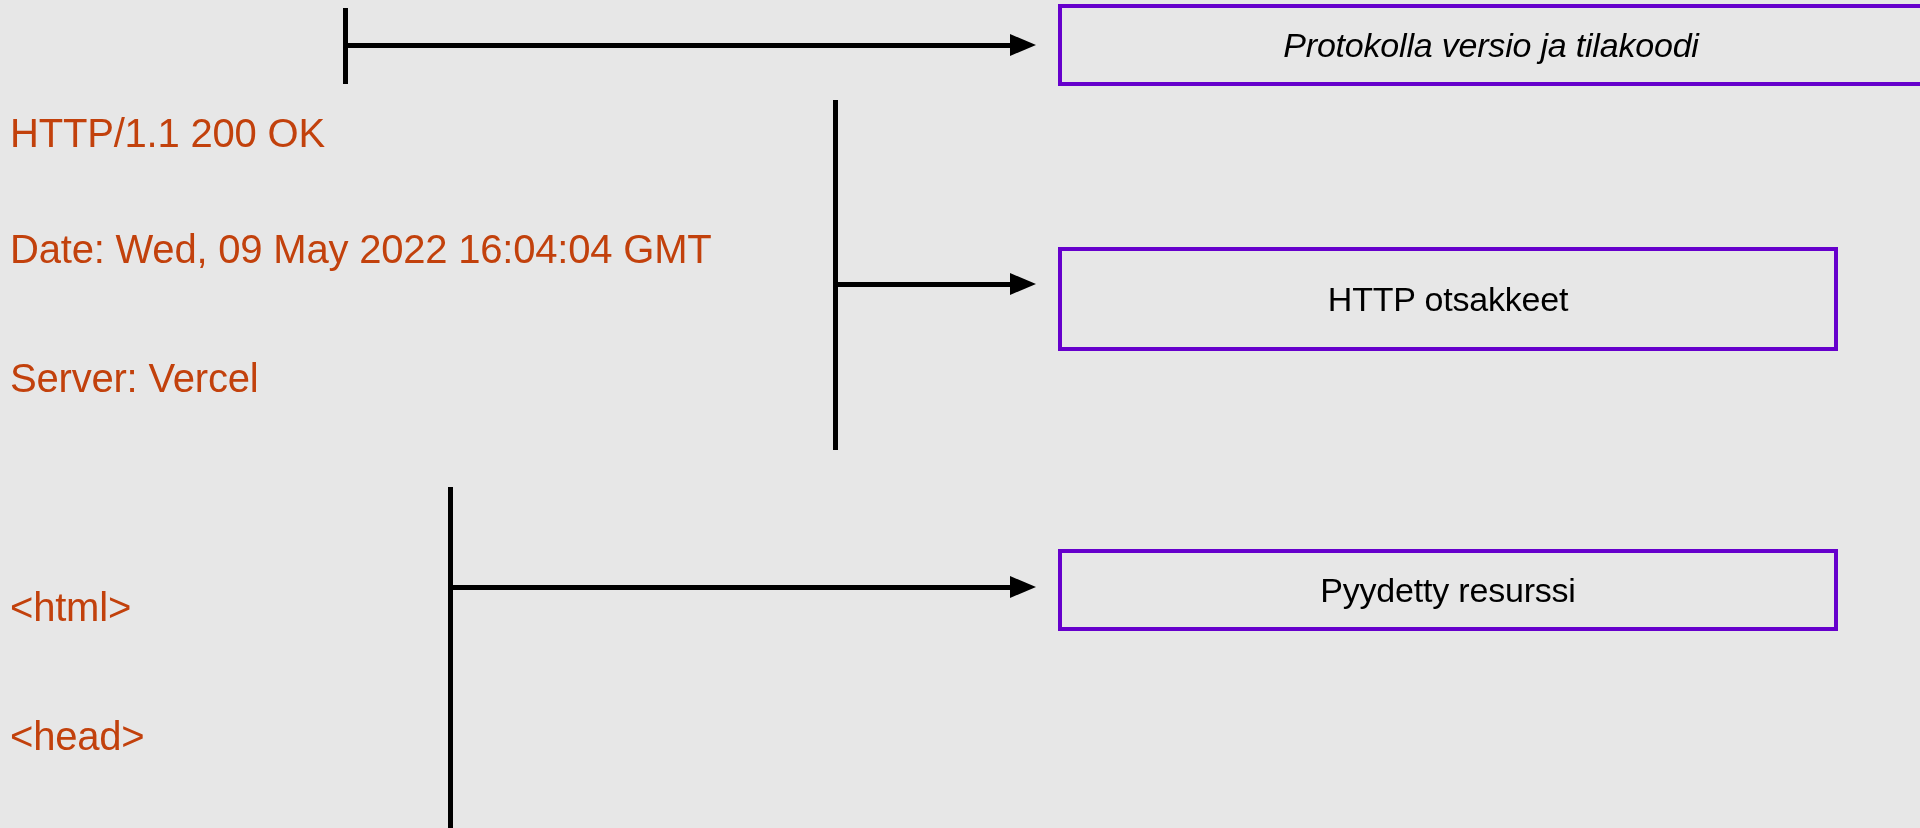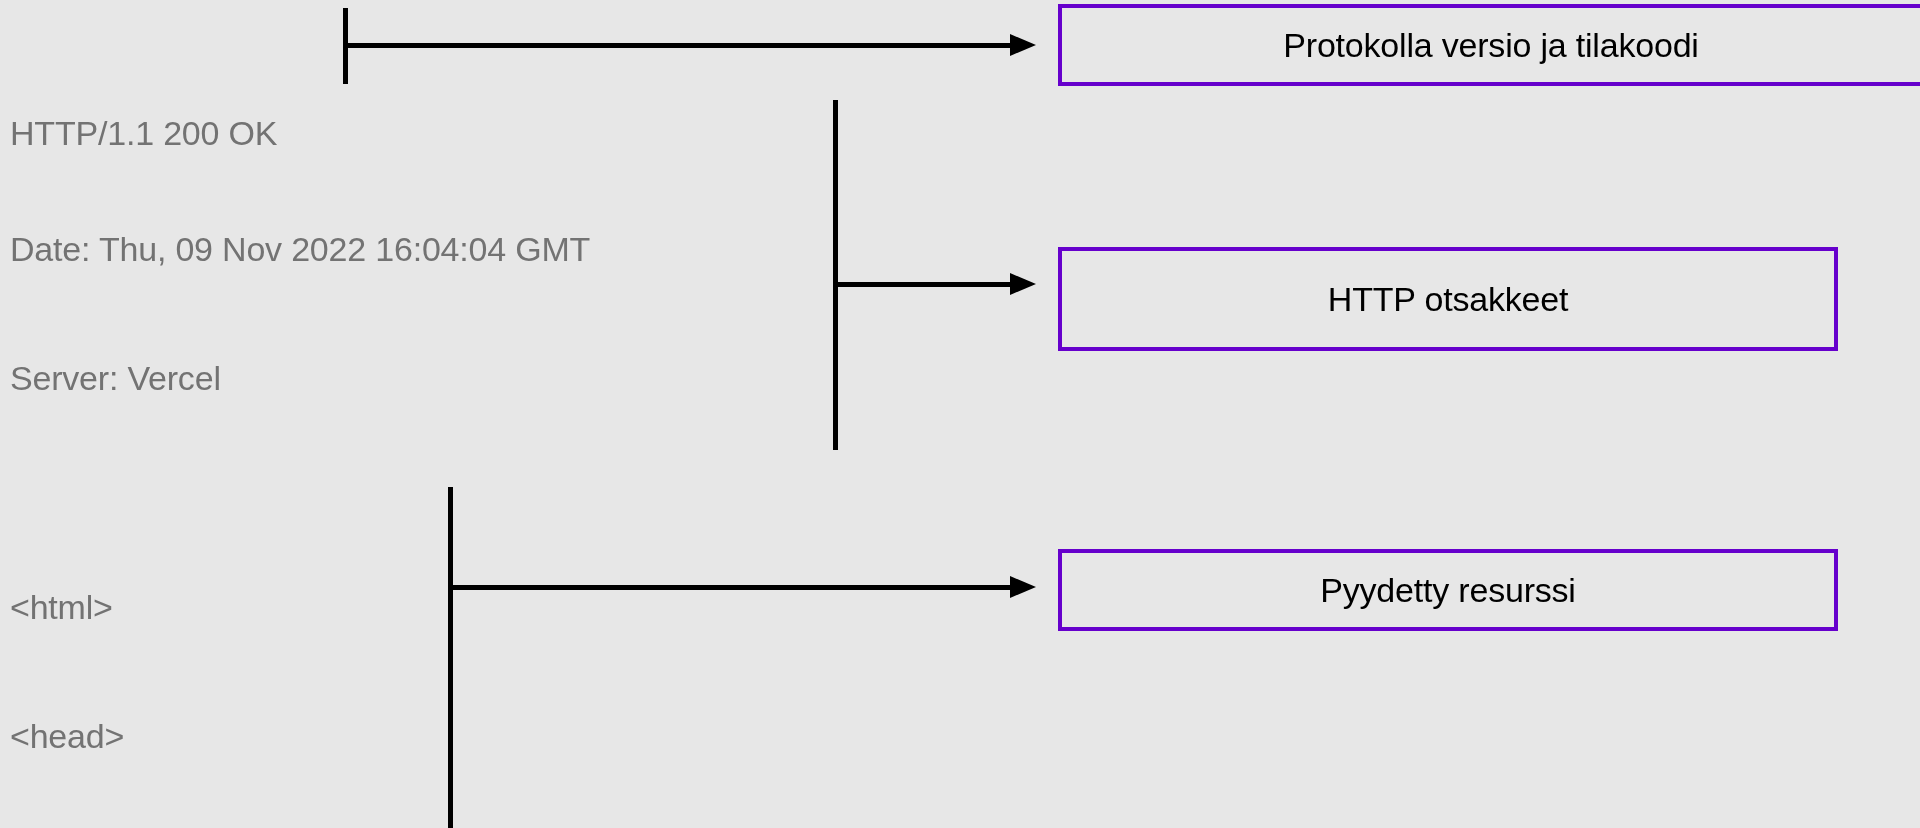--- a/index.html
+++ b/index.html
@@ -19,22 +19,22 @@
     position: absolute;
     left: 0; top: 0;
     width: 1920px;
     height: 828px;
     background: #e7e7e7;
   }
 
   
   .textblock {
     position: absolute;
-    color: #737373;
-    font-size: 34px;
+    color: #c2410c;
+    font-size: 40px;
     line-height: 43px;
     white-space: pre;
     letter-spacing: -0.2px;
   }
   .textblock .line {
     display: block;
     white-space: pre;
   }
 
   #status-line-block { left: 10px; top: 26px; }
@@ -97,35 +97,35 @@
     align-items: center;
     justify-content: center;
     overflow: hidden;
   }
   .pbox .boxlabel {
     white-space: nowrap;
     letter-spacing: -0.2px;
   }
 
   #box-status  { left: 1058px; top: 4px;   width: 880px; height: 82px; }
-  #box-status  .boxlabel { padding-right: 14px; }
+  #box-status  .boxlabel { padding-right: 14px; font-style: italic; }
   #box-headers { left: 1058px; top: 247px; width: 780px; height: 104px; }
   #box-body    { left: 1058px; top: 549px; width: 780px; height: 82px; text-align: center; }
 </style>
 </head>
 <body>
 
 <div id="stage">
 
   <div id="status-line-block" class="textblock">
     <span class="line">HTTP/1.1 200 OK</span>
   </div>
 
   <div id="headers-block" class="textblock">
-    <span class="line">Date: Thu, 09 Nov 2022 16:04:04 GMT</span>
+    <span class="line">Date: Wed, 09 May 2022 16:04:04 GMT</span>
     <span class="line">Server: Vercel</span>
     
     
   </div>
 
   <div id="body-block" class="textblock">
     <span class="line">&lt;html&gt;</span>
     <span class="line">&lt;head&gt;</span>
     
     

